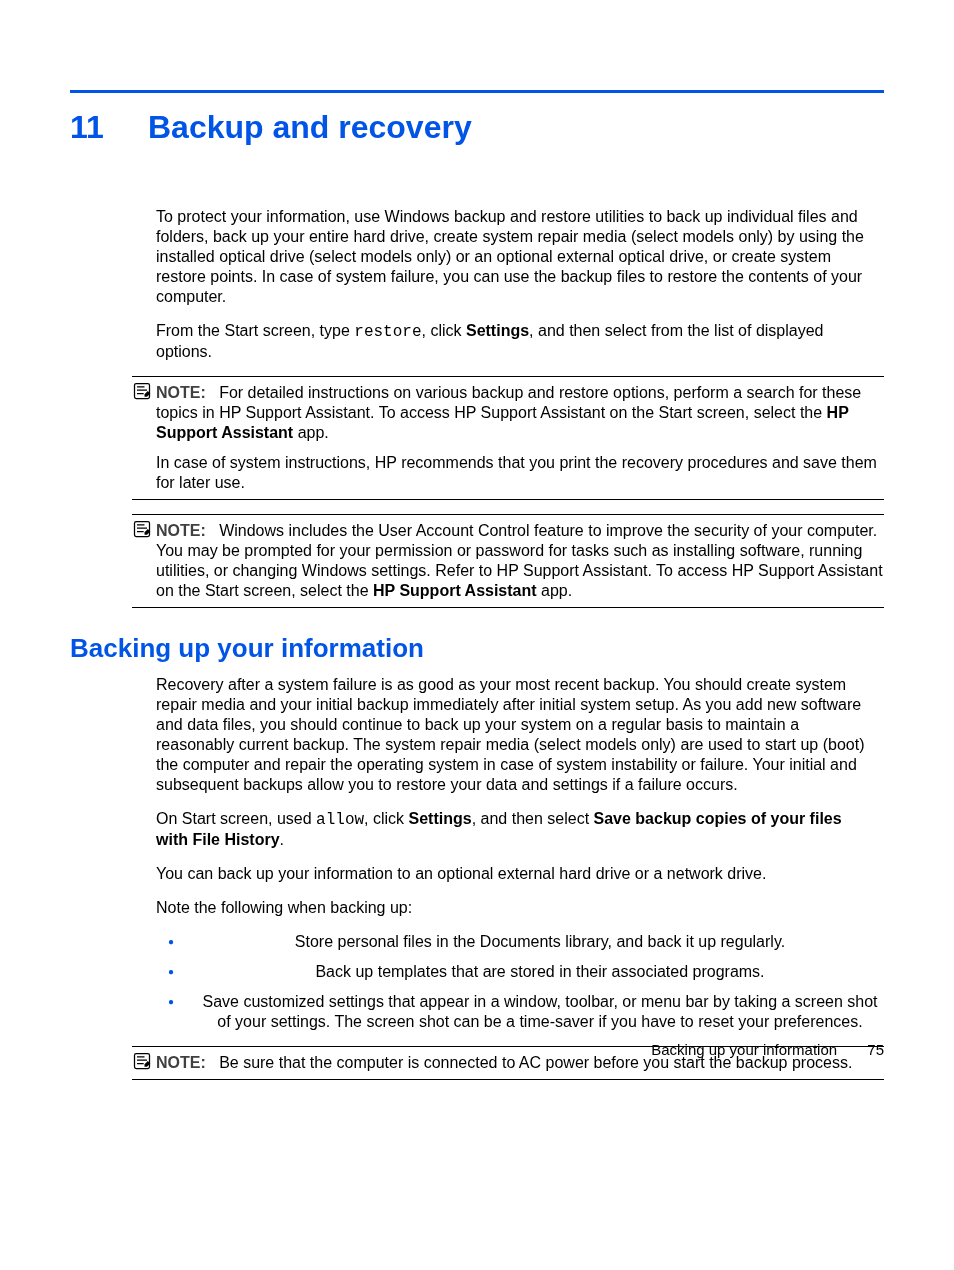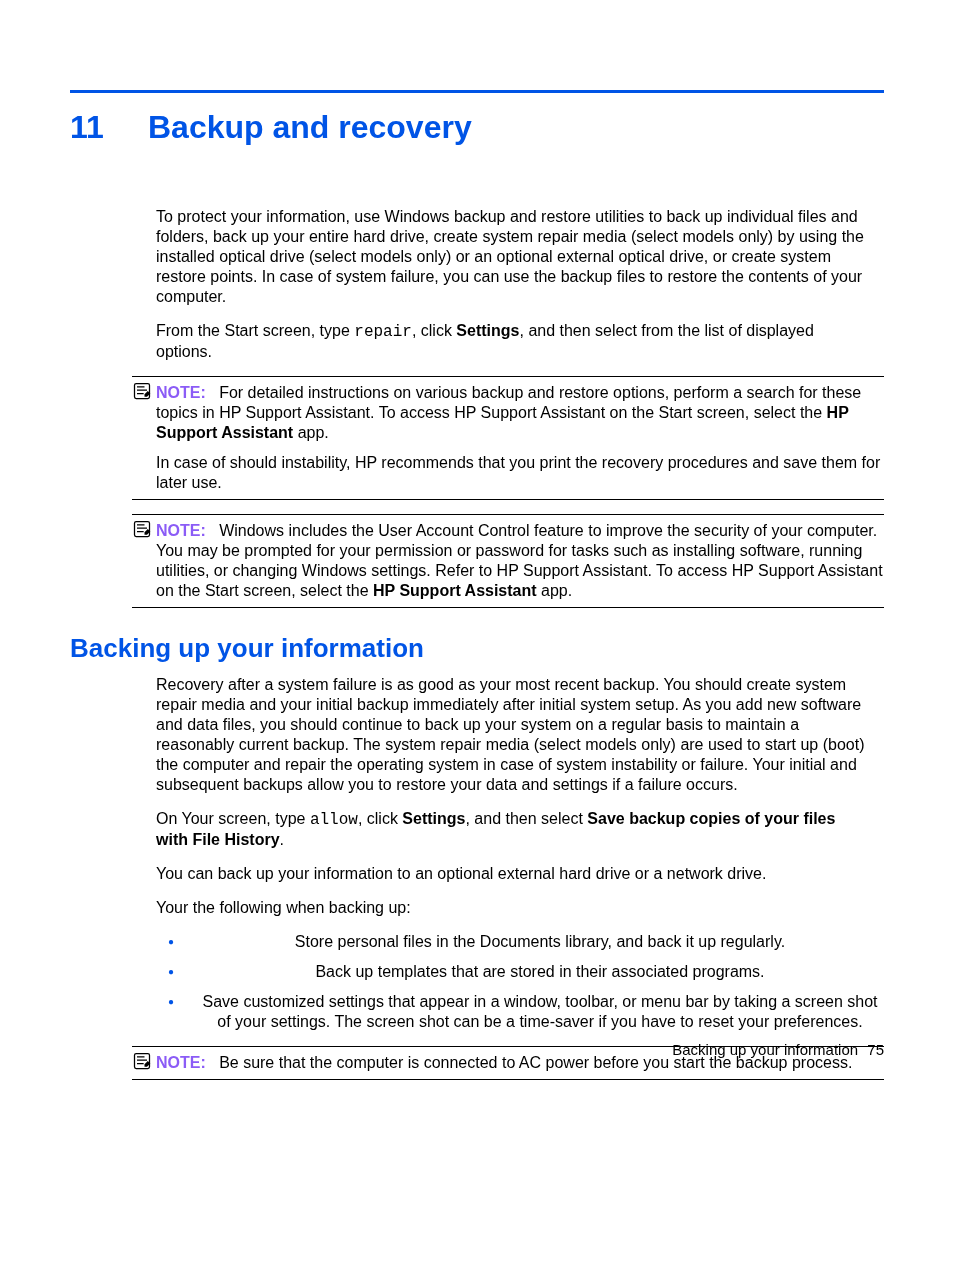--- a/index.html
+++ b/index.html
@@ -49,21 +49,21 @@
   }
   .note-block p { margin: 0 0 10px 0; padding-left: 24px; }
   .note-block p.last { margin-bottom: 0; }
   .note-icon {
     position: absolute;
     left: 0;
     top: 4px;
     width: 20px;
     height: 20px;
   }
-  .note-label { font-weight: bold; color: #8b5cf6; }
+  .note-label { font-weight: bold; color: #404040; }
 
   .section-heading {
     color: #0054e6;
     font-weight: bold;
     font-size: 26px;
     margin: 24px 0 10px 0;
   }
 
   ul.bullets {
     list-style: none;
@@ -85,73 +85,73 @@
     font-size: 10px;
     line-height: 20px;
   }
 
   .footer {
     position: absolute;
     bottom: 60px;
     right: 70px;
     font-size: 15px;
   }
-  .footer .pn { margin-left: 5px; }
+  .footer .pn { margin-left: 26px; }
 </style>
 </head>
 <body>
 
 <div class="page">
 
   <div class="rule-top"></div>
 
   <h1 class="chapter-heading">
     <span class="chapter-number">11</span>
     <span>Backup and recovery</span>
   </h1>
 
   <div class="body-indent">
     <p>To protect your information, use Windows backup and restore utilities to back up individual files and folders, back up your entire hard drive, create system repair media (select models only) by using the installed optical drive (select models only) or an optional external optical drive, or create system restore points. In case of system failure, you can use the backup files to restore the contents of your computer.</p>
     <p>
-      <span>From the Start screen, type </span><span class="mono">repair</span><span>, click </span><strong>Settings</strong><span>, and then select from the list of displayed options.</span>
+      <span>From the Start screen, type </span><span class="mono">restore</span><span>, click </span><strong>Settings</strong><span>, and then select from the list of displayed options.</span>
     </p>
   </div>
 
   <div class="note-block">
     <svg class="note-icon" viewBox="0 0 24 24">
       <rect x="3" y="3" width="18" height="18" rx="2" fill="none" stroke="#000" stroke-width="1.5"></rect>
       <path d="M6 7h9M6 11h12M6 15h8" stroke="#000" stroke-width="1.5" fill="none"></path>
       <path d="M15 16l4-4 3 3-4 4-3 0z" fill="#000"></path>
     </svg>
     <p>
       <span class="note-label">NOTE:</span>&nbsp;&nbsp;&nbsp;<span>For detailed instructions on various backup and restore options, perform a search for these topics in HP Support Assistant. To access HP Support Assistant on the Start screen, select the </span><strong>HP Support Assistant</strong><span> app.</span>
     </p>
-    <p class="last">In case of should instability, HP recommends that you print the recovery procedures and save them for later use.</p>
+    <p class="last">In case of system instructions, HP recommends that you print the recovery procedures and save them for later use.</p>
   </div>
 
   <div class="note-block">
     <svg class="note-icon" viewBox="0 0 24 24">
       <rect x="3" y="3" width="18" height="18" rx="2" fill="none" stroke="#000" stroke-width="1.5"></rect>
       <path d="M6 7h9M6 11h12M6 15h8" stroke="#000" stroke-width="1.5" fill="none"></path>
       <path d="M15 16l4-4 3 3-4 4-3 0z" fill="#000"></path>
     </svg>
     <p class="last">
       <span class="note-label">NOTE:</span>&nbsp;&nbsp;&nbsp;<span>Windows includes the User Account Control feature to improve the security of your computer. You may be prompted for your permission or password for tasks such as installing software, running utilities, or changing Windows settings. Refer to HP Support Assistant. To access HP Support Assistant on the Start screen, select the </span><strong>HP Support Assistant</strong><span> app.</span>
     </p>
   </div>
 
   <h2 class="section-heading">Backing up your information</h2>
 
   <div class="body-indent">
     <p>Recovery after a system failure is as good as your most recent backup. You should create system repair media and your initial backup immediately after initial system setup. As you add new software and data files, you should continue to back up your system on a regular basis to maintain a reasonably current backup. The system repair media (select models only) are used to start up (boot) the computer and repair the operating system in case of system instability or failure. Your initial and subsequent backups allow you to restore your data and settings if a failure occurs.</p>
     <p>
-      <span>On Your screen, type </span><span class="mono">allow</span><span>, click </span><strong>Settings</strong><span>, and then select </span><strong>Save backup copies of your files with File History</strong><span>.</span>
+      <span>On Start screen, used </span><span class="mono">allow</span><span>, click </span><strong>Settings</strong><span>, and then select </span><strong>Save backup copies of your files with File History</strong><span>.</span>
     </p>
     <p>You can back up your information to an optional external hard drive or a network drive.</p>
-    <p>Your the following when backing up:</p>
+    <p>Note the following when backing up:</p>
     <ul class="bullets">
       <li>Store personal files in the Documents library, and back it up regularly.</li>
       <li>Back up templates that are stored in their associated programs.</li>
       <li>Save customized settings that appear in a window, toolbar, or menu bar by taking a screen shot of your settings. The screen shot can be a time-saver if you have to reset your preferences.</li>
     </ul>
   </div>
 
   <div class="note-block">
     <svg class="note-icon" viewBox="0 0 24 24">
       <rect x="3" y="3" width="18" height="18" rx="2" fill="none" stroke="#000" stroke-width="1.5"></rect>

